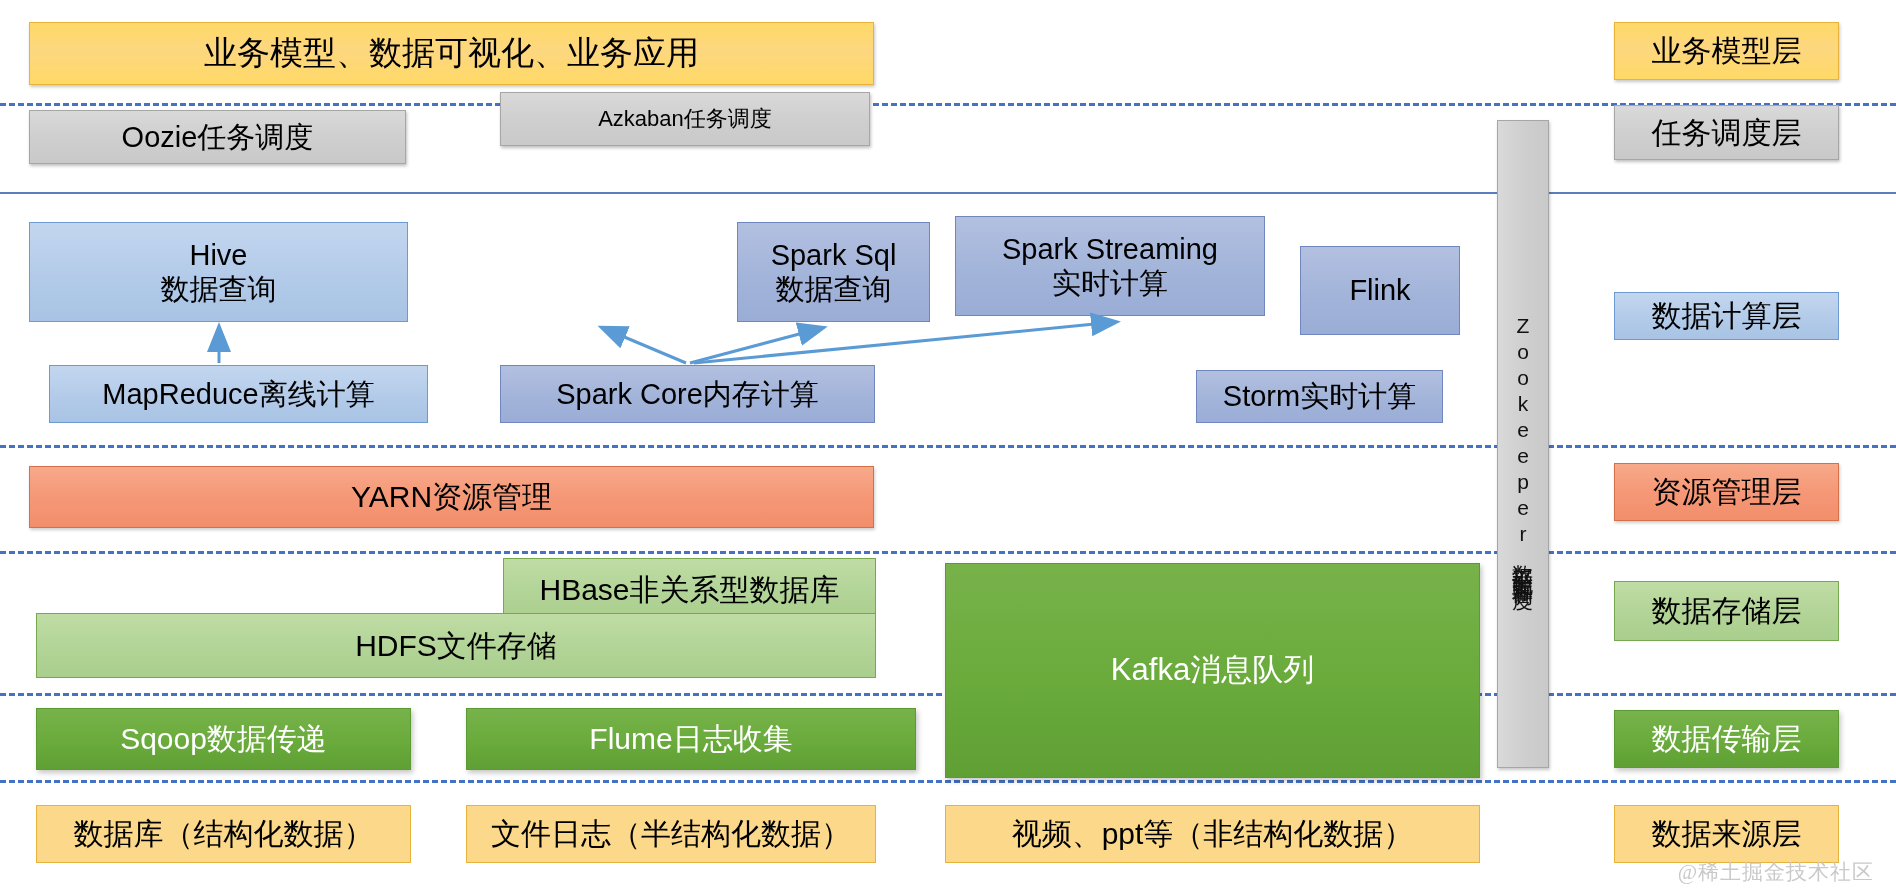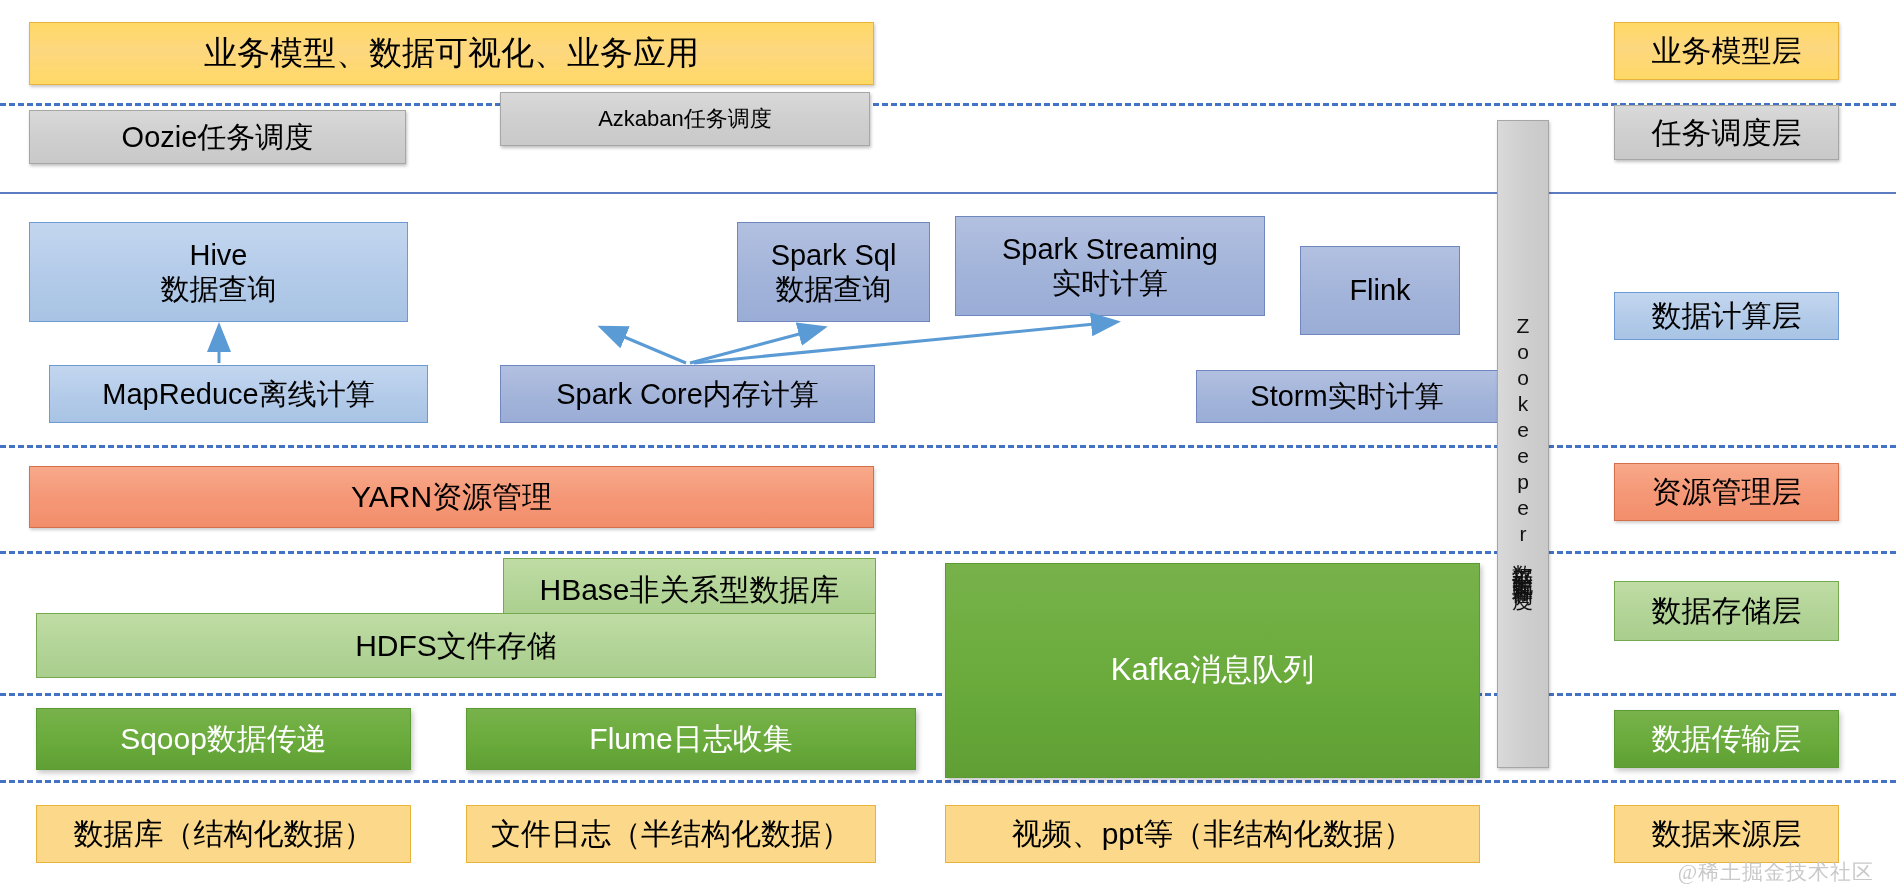--- a/index.html
+++ b/index.html
@@ -151,21 +151,21 @@
 
   <div class="box pal-blue-mid" style="left:955px; top:216px; width:310px; height:100px; font-size:29px;">Spark Streaming
 实时计算</div>
 
   <div class="box pal-blue-mid" style="left:1300px; top:222px; width:160px; height:89px; font-size:29px;margin-top:24px;">Flink</div>
 
   <div class="box pal-blue-light" style="left:29px; top:365px; width:379px; height:58px; font-size:29px;margin-left:20px;">MapReduce离线计算</div>
 
   <div class="box pal-blue-mid" style="left:500px; top:365px; width:375px; height:58px; font-size:29px;">Spark Core内存计算</div>
 
-  <div class="box pal-blue-mid" style="left:1196px; top:370px; width:302px; height:53px; font-size:29px;">Storm实时计算</div>
+  <div class="box pal-blue-mid" style="left:1196px; top:370px; width:247px; height:53px; font-size:29px;">Storm实时计算</div>
 
   <svg id="arrows" viewBox="0 0 1896 892">
     <defs>
       <marker id="ah" markerWidth="10" markerHeight="8" refX="8" refY="4" orient="auto">
         <path d="M0,0 L10,4 L0,8 z" fill="#5b9bd5"></path>
       </marker>
     </defs>
 
     <line x1="219" y1="363" x2="219" y2="328" stroke="#5b9bd5" stroke-width="3" marker-end="url(#ah)"></line>
 

